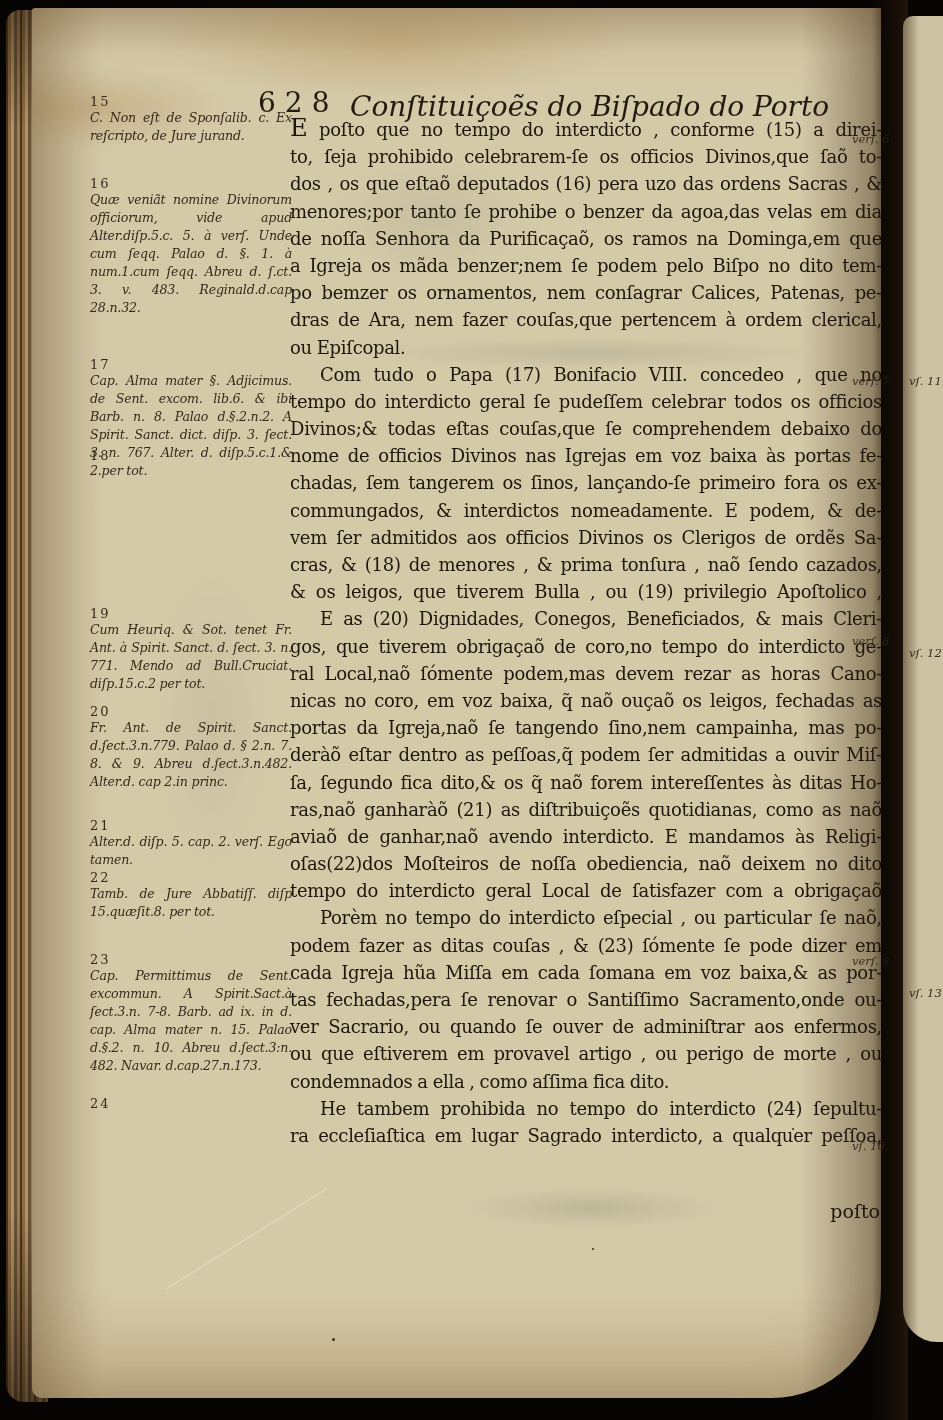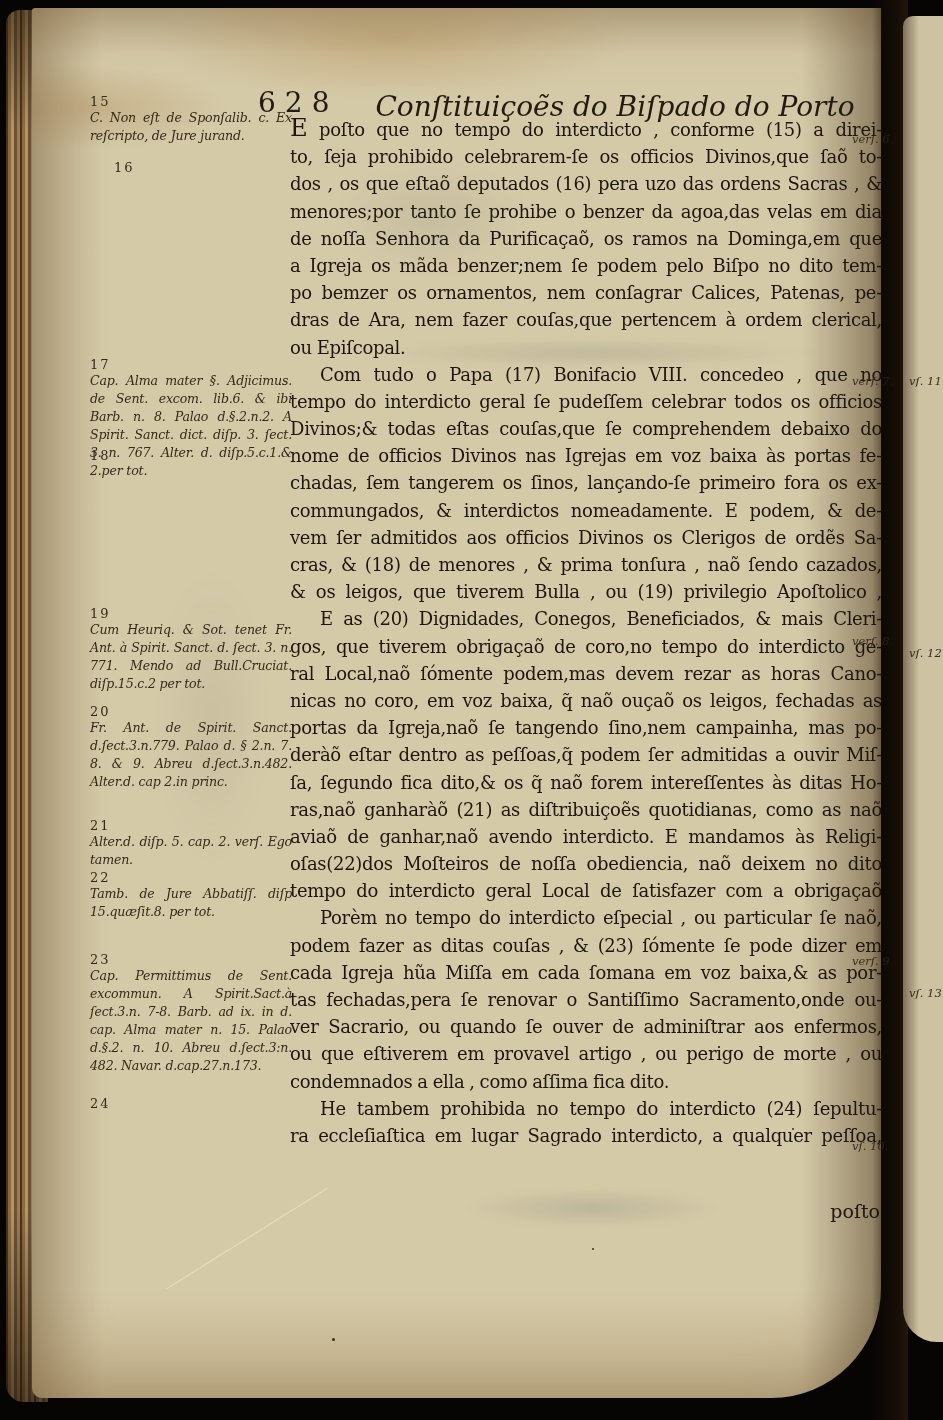--- a/index.html
+++ b/index.html
@@ -42,21 +42,21 @@
     background:
       linear-gradient(90deg, rgba(50,32,14,.5), rgba(50,32,14,0) 16px),
       #cdc2a1;
     border-radius:10px 0 0 34px;
   }
   .header-num{
     position:absolute;left:226px;top:78px;
     font-size:28px;letter-spacing:9px;color:#241b10;
   }
   .header-title{
-    position:absolute;left:318px;top:82px;width:530px;text-align:center;
+    position:absolute;left:318px;top:82px;width:530px;
     font-style:italic;font-size:28px;color:#241b10;
   }
   .body-col{position:absolute;left:258px;top:108px;width:592px;}
   .bl{
     font-size:18px;line-height:27.2px;height:27.2px;overflow:hidden;
     letter-spacing:-0.3px;word-spacing:-0.5px;
     text-align:justify;text-align-last:justify;
     color:#1e160c;
   }
   .bl.plast{text-align-last:left;}
@@ -141,22 +141,23 @@
       <div class="bl">ou que eſtiverem em provavel artigo , ou perigo de morte , ou</div>
       <div class="bl plast">condemnados a ella , como aſſima fica dito.</div>
       <div class="bl indent">He tambem prohibida no tempo do interdicto (24) ſepultu-</div>
       <div class="bl">ra eccleſiaſtica em lugar Sagrado interdicto, a qualquer peſſoa,</div>
     </div>
   <div id="left-margin">
       <div class="mnote" style="top: 86px;">
         <div class="mnum">15</div>
         <div class="mtext">C. Non eſt de Sponſalib. c. Ex reſcripto, de Jure jurand.</div>
       </div>
-      <div class="mnote" style="top: 152px; margin-left: 24px;">
+      <div class="mnote" style="top: 168px;">
         <div class="mnum">16</div>
+        <div class="mtext">Quæ veniãt nomine Divinorum officiorum, vide apud Alter.diſp.5.c. 5. à verſ. Unde cum ſeqq. Palao d. §. 1. à num.1.cum ſeqq. Abreu d. ſ.ct. 3. v. 483. Reginald.d.cap 28.n.32.</div>
       </div>
       <div class="mnote" style="top: 349px;">
         <div class="mnum">17</div>
         <div class="mtext">Cap. Alma mater §. Adjicimus. de Sent. excom. lib.6. &amp; ibi Barb. n. 8. Palao d.§.2.n.2. A Spirit. Sanct. dict. diſp. 3. ſect. 3. n. 767. Alter. d. diſp.5.c.1.&amp; 2.per tot.</div>
       </div>
       <div class="mnote" style="top: 440px;">
         <div class="mnum">18</div>
       </div>
       <div class="mnote" style="top: 598px;">
         <div class="mnum">19</div>

